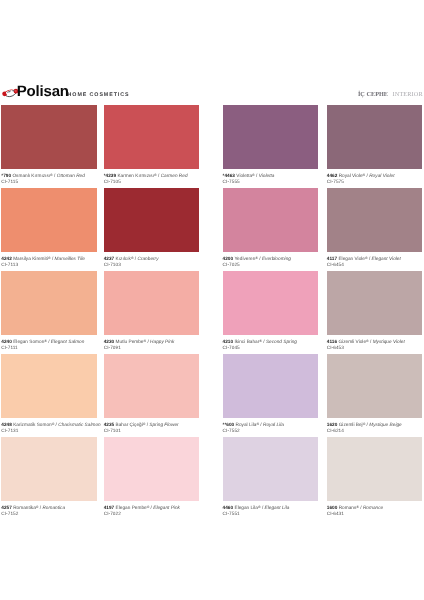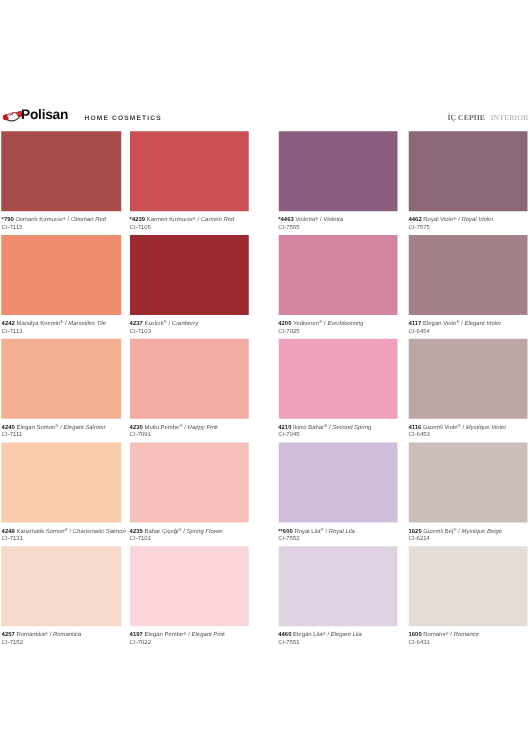--- a/index.html
+++ b/index.html
@@ -4,21 +4,21 @@
 <title>Polisan</title>
 <style>
   html,body{margin:0;padding:0;}
   *{-webkit-font-smoothing:antialiased;text-rendering:geometricPrecision;}
   .lab,.code,.logo-sub,.brand-right{transform:translateZ(0);}
   body{width:424px;height:600px;background:#ffffff;font-family:"Liberation Sans",sans-serif;overflow:hidden;}
   .page{position:absolute;inset:0;background:#fff;}
   .header{position:absolute;left:0;top:80px;width:424px;height:20px;}
   .logo{position:absolute;left:2px;top:0;height:18px;}
   .logo-mark{position:absolute;left:0.2px;top:6.2px;width:17.6px;height:13.7px;}
-  .logo-word{position:absolute;left:14.8px;top:2.7px;font-family:"Liberation Sans",sans-serif;font-weight:bold;font-size:11px;letter-spacing:-0.2px;color:#0b0b0b;line-height:18px;transform:translateZ(0);}
+  .logo-word{position:absolute;left:14.8px;top:2.7px;font-family:"Liberation Sans",sans-serif;font-weight:bold;font-size:15px;letter-spacing:-0.2px;color:#0b0b0b;line-height:18px;transform:translateZ(0);}
   .logo-sub{position:absolute;left:65.6px;top:12.3px;font-size:5.3px;letter-spacing:0.93px;color:#3d3d40;font-weight:bold;line-height:7px;font-family:"Liberation Sans",sans-serif;white-space:nowrap;}
   .brand-right{position:absolute;right:1.2px;top:7.6px;white-space:nowrap;line-height:7px;}
   .br-a{font-family:"Liberation Serif",serif;font-weight:bold;font-size:6.2px;letter-spacing:.05px;color:#6d6c72;}
   .br-b{font-family:"Liberation Serif",serif;font-size:6.2px;letter-spacing:.18px;color:#a9a8ad;}
   .grid{position:absolute;left:0;top:105px;width:424px;}
   .sw{position:absolute;}
   .chip{width:100%;height:64px;}
   .lab{margin-top:3.6px;font-size:4.72px;line-height:6.0px;color:#4f4f4f;white-space:nowrap;letter-spacing:0.02px;}
   .lab b{font-weight:bold;color:#252525;}
   .lab sup{font-size:3.5px;vertical-align:1.4px;line-height:0;}

